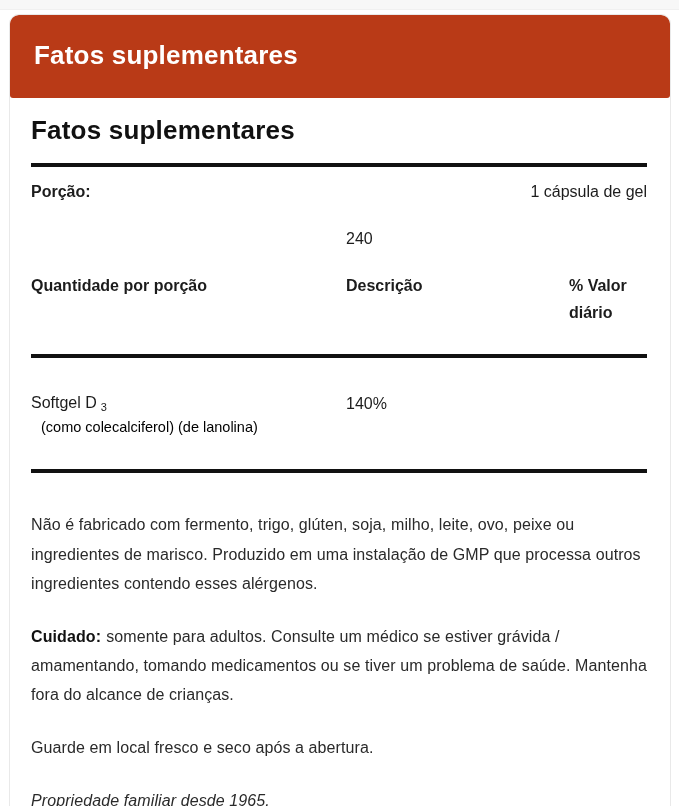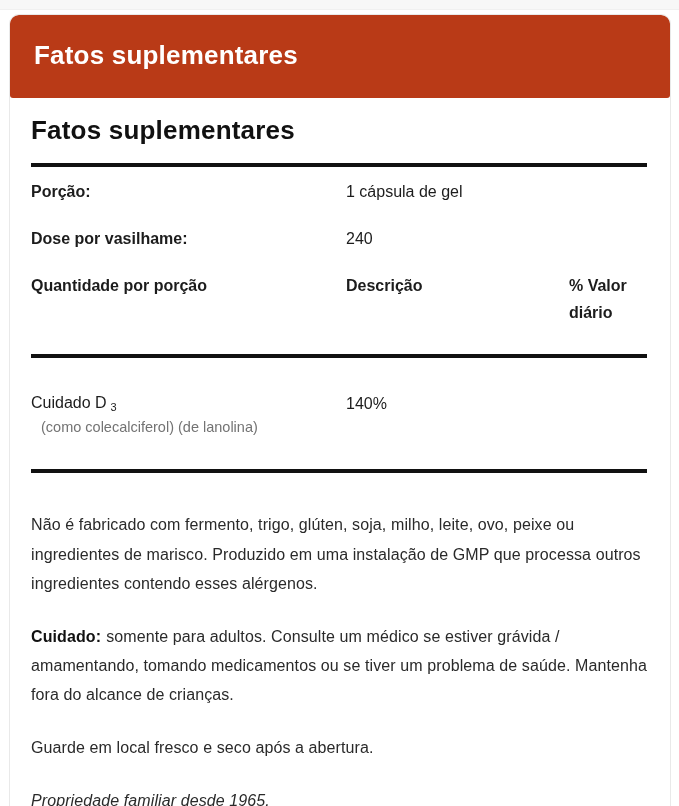--- a/index.html
+++ b/index.html
@@ -62,21 +62,21 @@
     line-height: 1.64;
     color: #1c1c1c;
     gap: 20px;
   }
   .facts-grid .b { font-weight: 700; }
   .row-pad { padding-bottom: 1px; }
   .nutrient-name-cell { line-height: 1.55; }
   .nutrient-note {
     font-size: 14.5px;
     padding-left: 10px;
-    color: #737373;
+    color: #000000;
     line-height: 1.55;
   }
   sub.vit-sub {
     font-size: 11px;
     vertical-align: -3px;
     margin-left: 4px;
   }
   .paragraphs { margin-top: 3px; }
   .para {
     font-size: 16px;
@@ -103,33 +103,32 @@
 
   <div class="card-body">
 
     <div class="panel-title">Fatos suplementares</div>
 
     <div class="rule rule-1"></div>
 
     <div class="facts-grid">
 
       <div class="b row-pad">Porção:</div>
-      <div class="row-pad" style="grid-column: 2 / 4;">1 cápsula de gel</div>
+      <div class="row-pad" style="grid-column: 2 / 4; text-align: right;">1 cápsula de gel</div>
 
-      <div class="b row-pad">Dose por vasilhame:</div>
       <div class="row-pad" style="grid-column: 2 / 4;">240</div>
 
       <div class="b">Quantidade por porção</div>
       <div class="b">Descrição</div>
       <div class="b">% Valor diário</div>
 
       <div style="grid-column: 1 / 4;" class="rule rule-2"></div>
 
       <div class="nutrient-name-cell">
-        <span>Cuidado D</span><sub class="vit-sub">3</sub>
+        <span>Softgel D</span><sub class="vit-sub">3</sub>
         <div class="nutrient-note">(como colecalciferol) (de lanolina)</div>
       </div>
       <div>140%</div>
 
       <div style="grid-column: 1 / 4;" class="rule rule-3"></div>
     </div>
 
     <div class="paragraphs">
 
 

